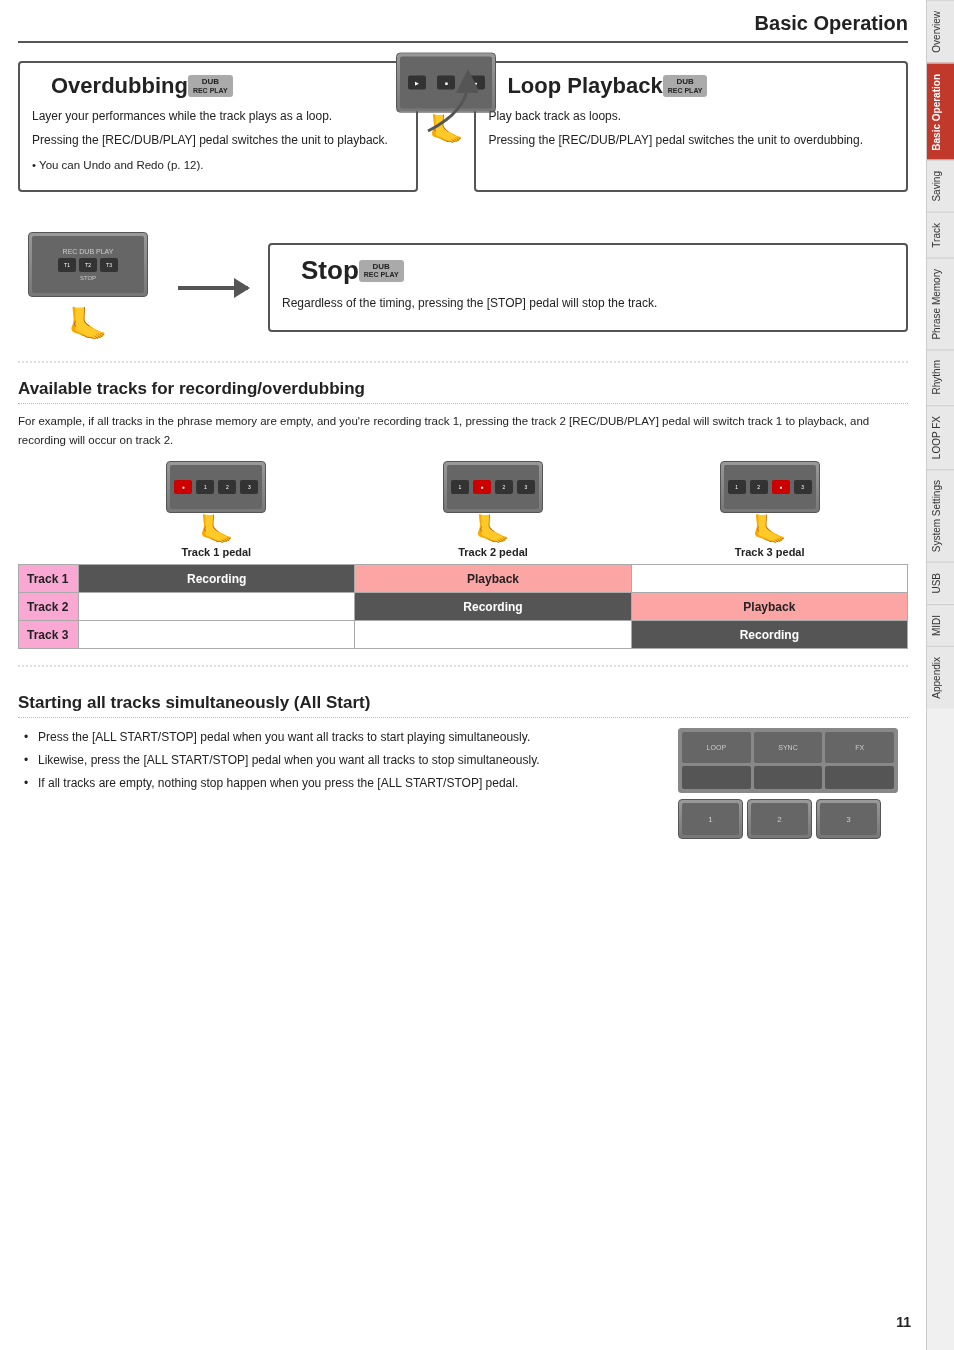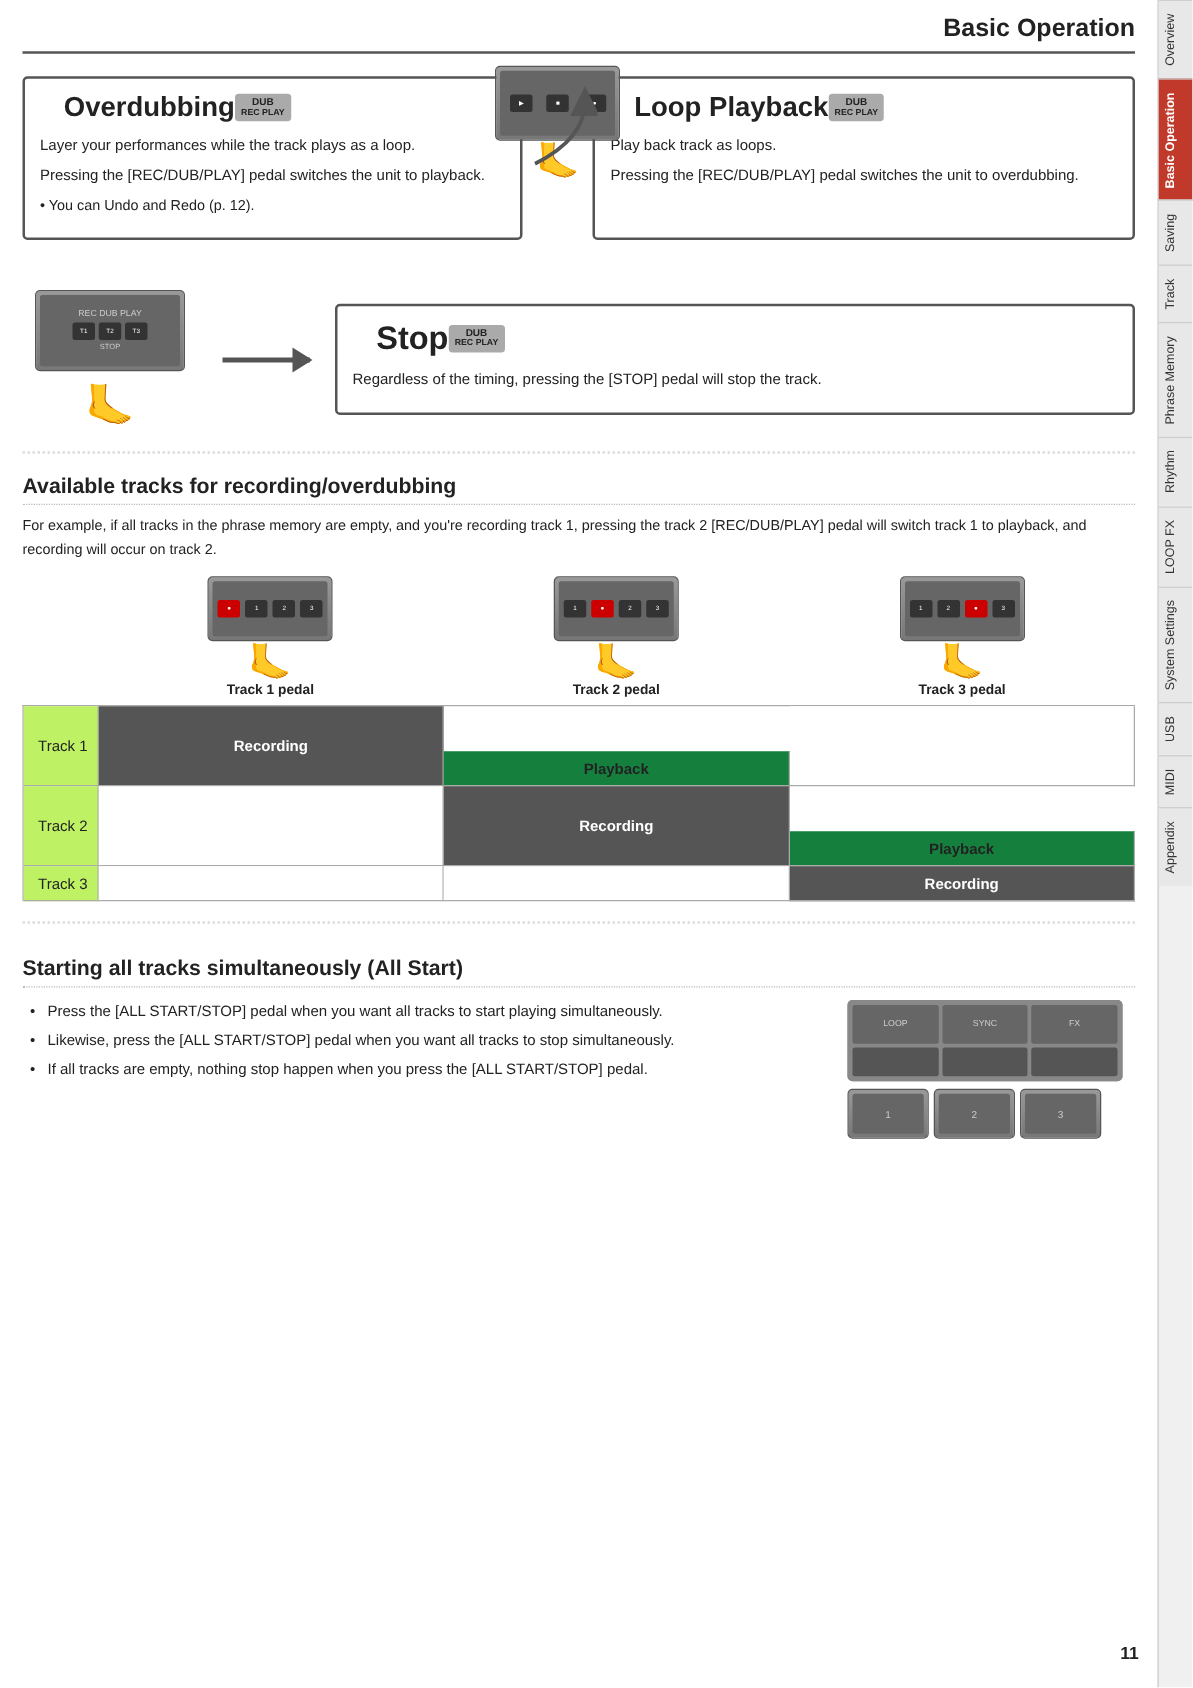--- a/index.html
+++ b/index.html
@@ -194,33 +194,32 @@
       border-bottom: 1px solid #aaa;
       padding: 5px 8px;
       text-align: center;
       vertical-align: middle;
       display: flex;
       align-items: center;
       justify-content: center;
       min-height: 28px;
     }
     .track-grid-cell.label {
-      font-weight: normal;
-      justify-content: flex-end;
-      background: #bef264;
+      font-weight: bold;
+      justify-content: flex-start;
+      background: #f9a8d4;
     }
     .track-grid-cell.recording {
       background: #555;
       color: #fff;
       font-weight: bold;
     }
     .track-grid-cell.playback {
-      background: #15803d;
-      font-weight: bold;
-      margin-top: 36px;
+      background: #fca5a5;
+      font-weight: bold;
     }
     .track-grid-cell.empty {
       background: #fff;
     }
 
     
     .bottom-section {
       margin-top: 20px;
     }
     .bottom-two-col {

